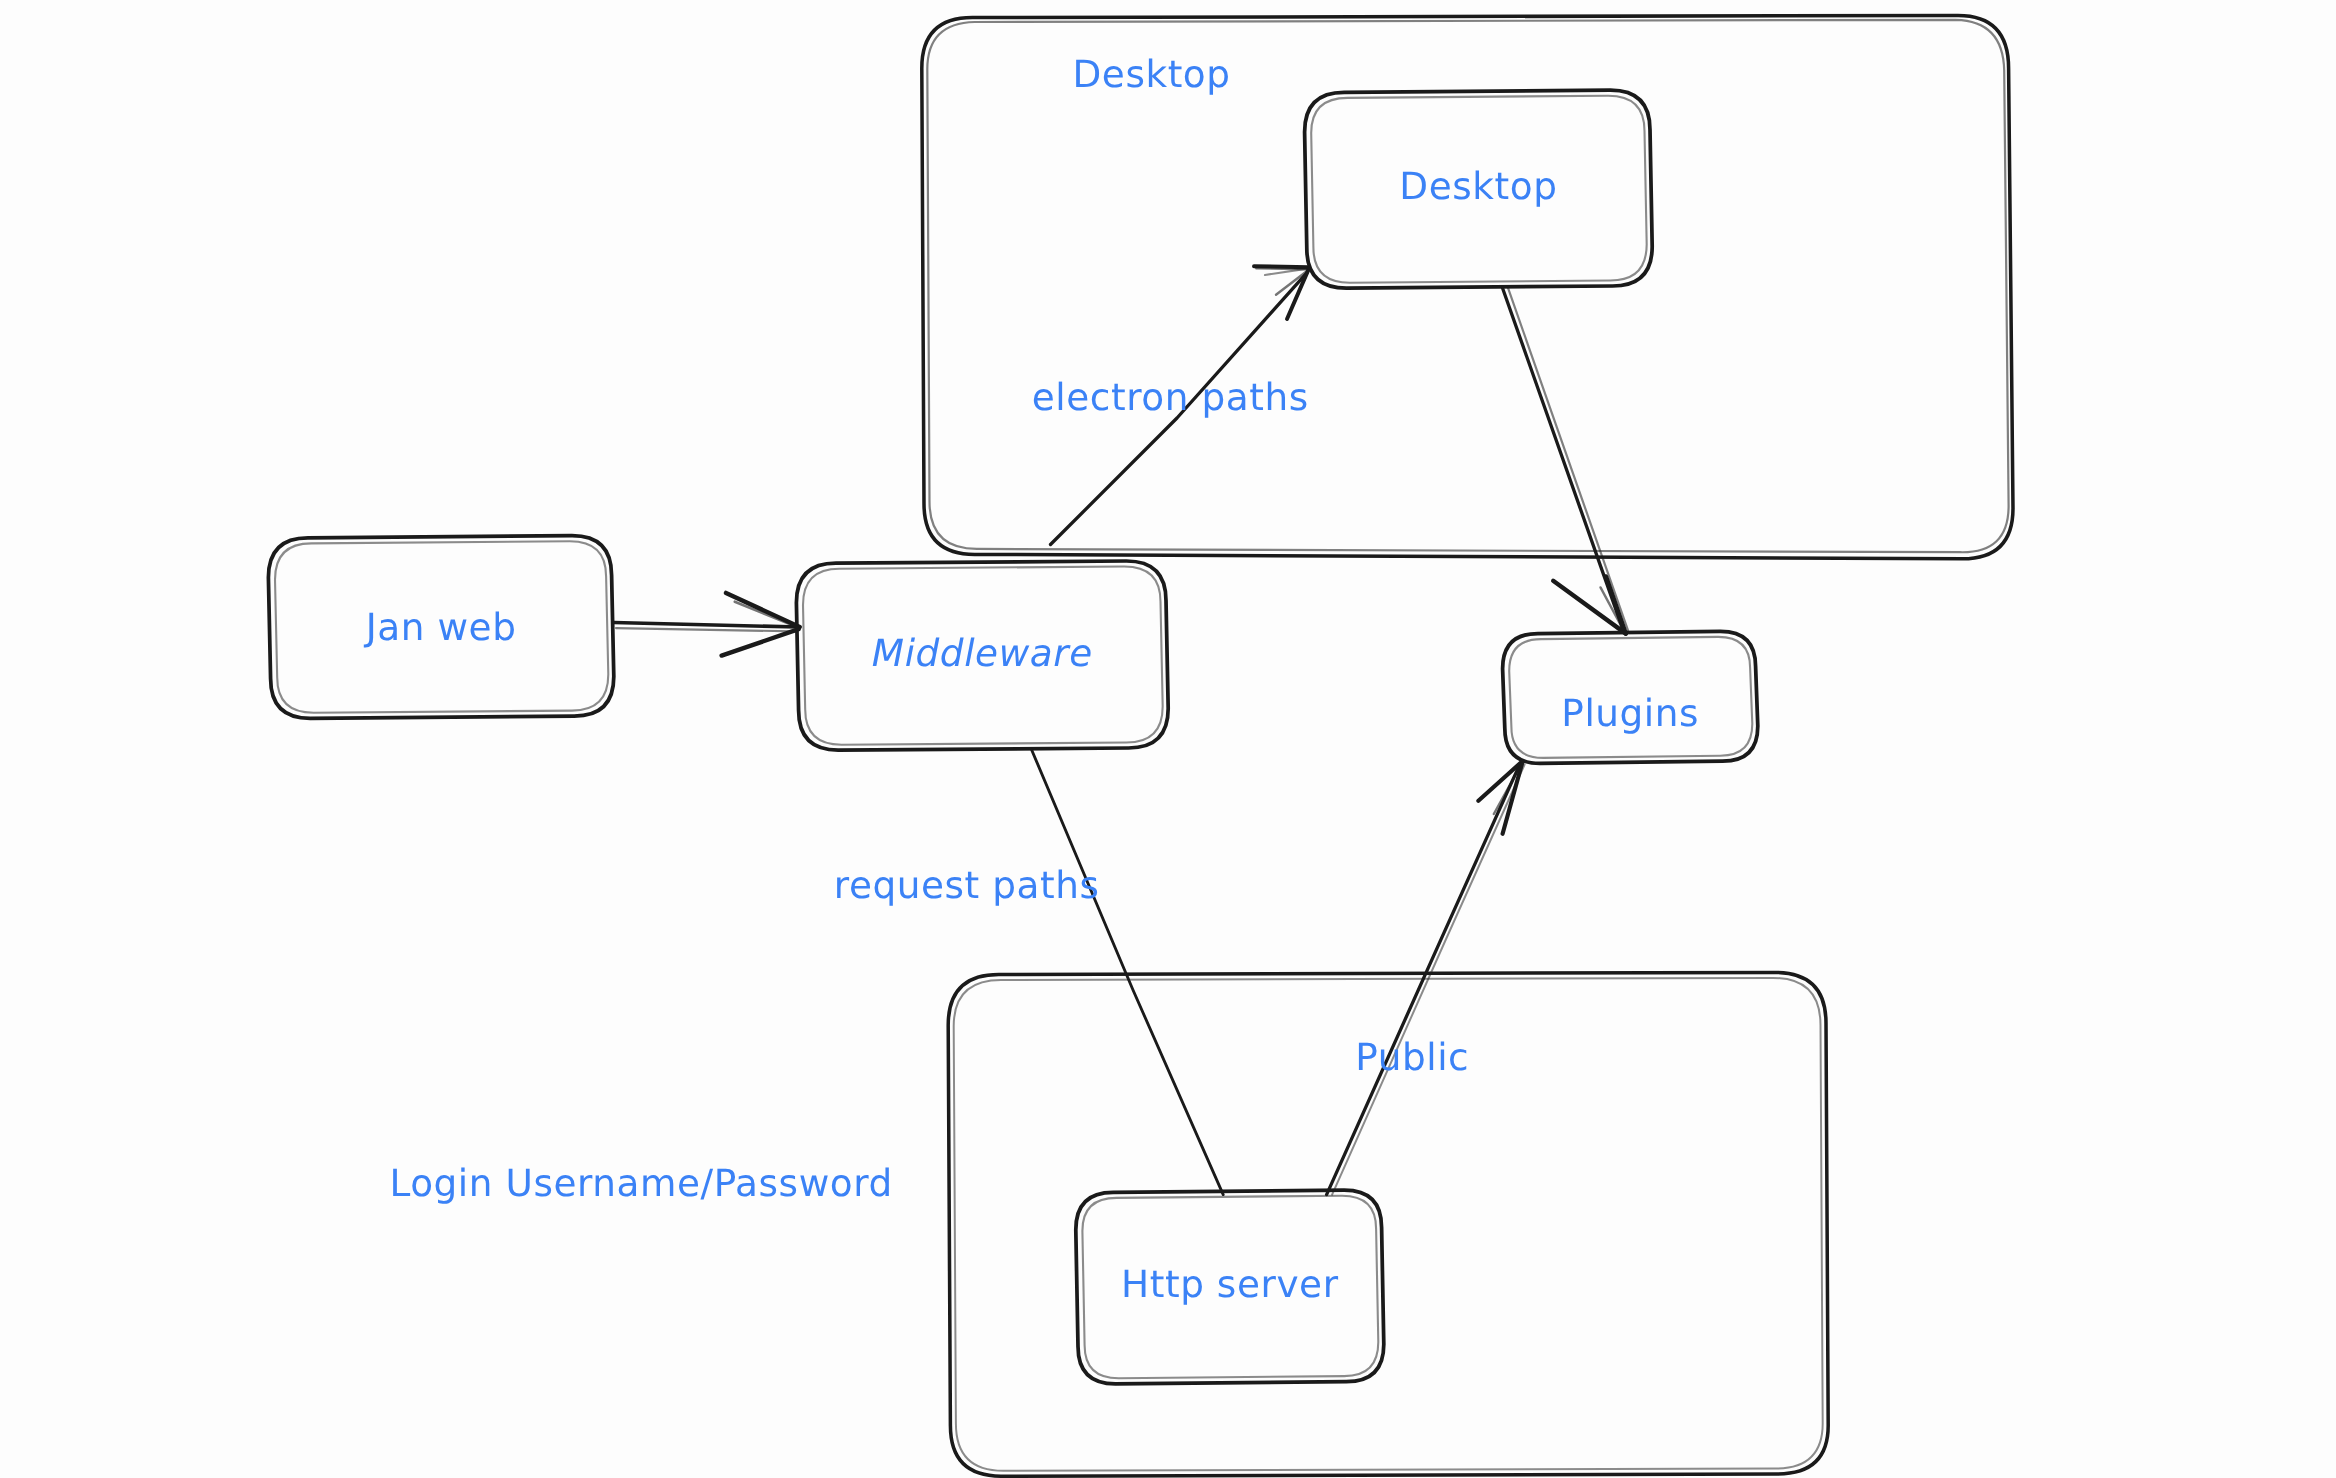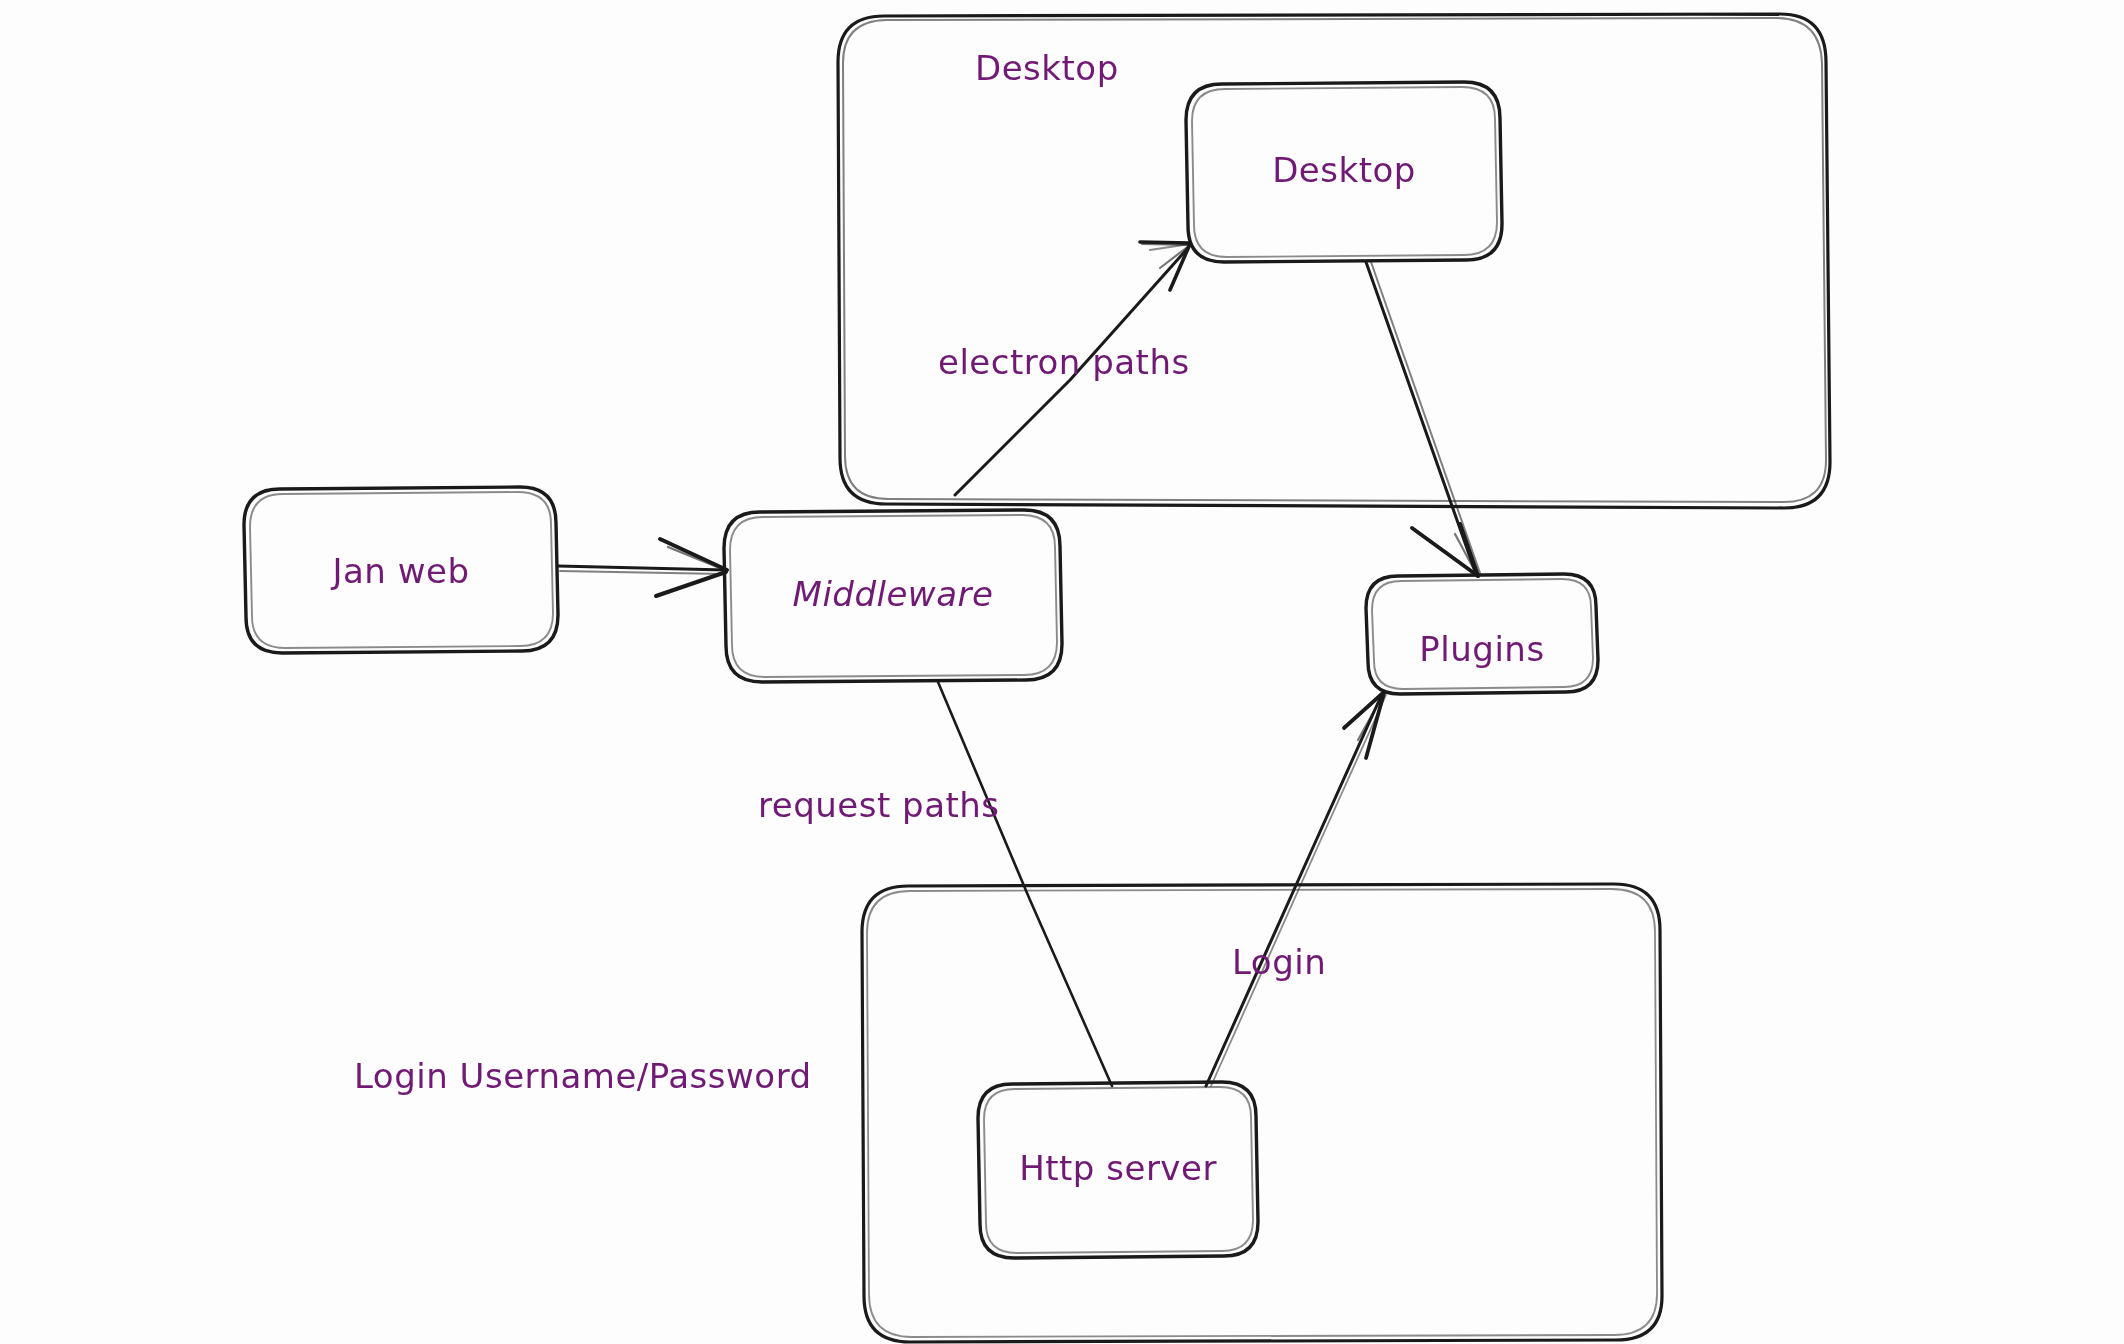--- a/index.html
+++ b/index.html
@@ -17,21 +17,21 @@
     font-family: "DejaVu Sans", sans-serif;
   }
   #sketch {
     position: absolute;
     inset: 0;
     width: 2124px;
     height: 1344px;
   }
   .lbl {
     position: absolute;
-    color: #701a75;
+    color: #3b82f6;
     font-family: "DejaVu Sans", sans-serif;
     white-space: pre;
     letter-spacing: 0.5px;
     transform-origin: left top;
     pointer-events: auto;
   }
   .node-label {
     font-size: 34px;
     text-align: center;
     width: 100%;
@@ -155,19 +155,19 @@
   </div>
 
   <div class="node-wrap" style="left:978px; top:1082px; width:280px; height:176px;">
     <span class="lbl node-label" style="top:66px;">Http server</span>
   </div>
 
   <div class="lbl edge-label" style="left:938px; top:342px;">electron paths</div>
 
   <div class="lbl edge-label" style="left:758px; top:785px;">request paths</div>
 
-  <div class="lbl edge-label" style="left:1232px; top:942px;">Login</div>
+  <div class="lbl edge-label" style="left:1232px; top:942px;">Public</div>
 
   <div class="lbl note" style="left:354px; top:962px;">
     <span class="note-line">Login Username/Password</span>
   </div>
 
 </div>
 
 </body></html>

